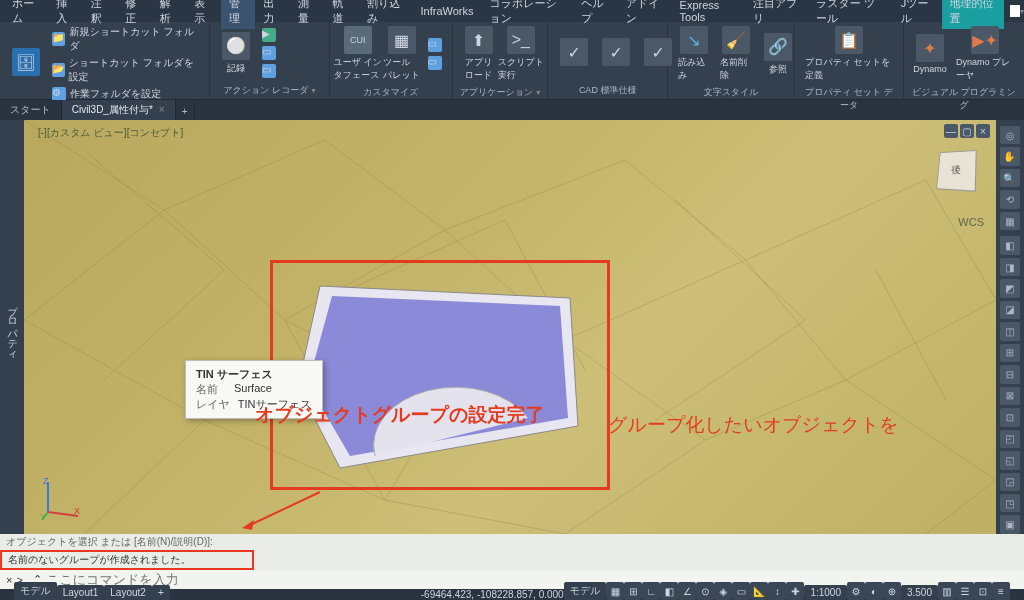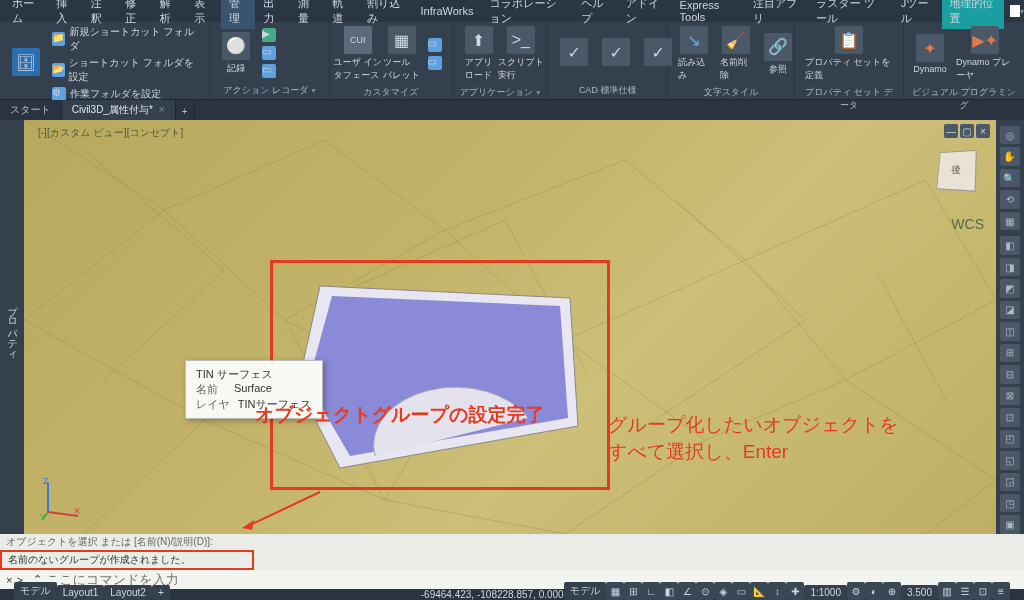--- a/index.html
+++ b/index.html
@@ -22,21 +22,21 @@
 .tab.active{background:#35404f;color:#e3e8ef}
 .tab .x{margin-left:6px;color:#888}
 .viewport{position:relative;height:414px;background:linear-gradient(135deg,#b8a85e 0%,#c4b46a 40%,#cdbf78 60%,#beae64 100%)}
 .viewlabel{position:absolute;top:6px;left:38px;color:#4a5a3a;font-size:10px}
 .propbar{position:absolute;left:0;top:0;bottom:0;width:24px;background:#35404f;display:flex;align-items:center;justify-content:center}
 .propbar span{writing-mode:vertical-rl;font-size:10px;color:#cfd6df}
 .wincontrols{position:absolute;top:4px;right:34px;display:flex;gap:2px}
 .wincontrols .wc{width:14px;height:14px;background:#4a5868;border-radius:2px;font-size:10px;display:flex;align-items:center;justify-content:center;cursor:pointer}
 .navcube{position:absolute;top:30px;right:40px;width:56px;height:56px}
 .cube{width:40px;height:40px;background:#e8e3d5;border:1px solid #999;margin:auto;display:flex;align-items:center;justify-content:center;font-size:10px;color:#555;transform:perspective(100px) rotateY(-18deg) rotateX(12deg)}
-.wcs{position:absolute;top:96px;right:40px;font-size:14px;color:#586a4a}
+.wcs{position:absolute;top:96px;right:40px;font-size:11px;color:#586a4a}
 .righttools{position:absolute;top:0;right:0;bottom:0;width:28px;background:#35404f;display:flex;flex-direction:column;gap:3px;padding-top:6px;align-items:center}
 .righttools .rt{width:20px;height:20px;background:#4a5868;border-radius:2px;cursor:pointer;font-size:10px;display:flex;align-items:center;justify-content:center;color:#aeb7c2}
 .mesh{position:absolute;top:0;left:24px;right:28px;bottom:0;pointer-events:none}
 .mesh svg{width:100%;height:100%}
 .highlight{position:absolute;border:3px solid #e63a1e;left:270px;top:140px;width:340px;height:230px}
 .tooltip{position:absolute;left:185px;top:240px;background:#f8f8f5;border:1px solid #bbb;padding:6px 10px;color:#333;font-size:11px;box-shadow:2px 2px 6px rgba(0,0,0,.3)}
 .tooltip .trow{display:flex;gap:8px;margin-top:0}
 .tooltip .tlab{color:#666;min-width:30px}
 .anno1{position:absolute;left:608px;top:292px;color:#e63a1e;font-size:19px;font-weight:normal;line-height:1.4}
 .anno2{position:absolute;left:255px;top:402px;color:#e63a1e;font-size:19px;font-weight:bold}
@@ -253,34 +253,33 @@
     <svg viewBox="0 0 300 200" width="300" height="200">
       <polygon points="30,10 280,22 288,150 50,192 8,110" fill="#e8e6f0" stroke="#888" stroke-width="1"></polygon>
       <polygon points="42,20 270,30 278,142 60,180 18,108" fill="#8a8ad8"></polygon>
       <path d="M85 180 A82 58 0 0 1 238 142" fill="#e4e2ec" stroke="#aaa"></path>
     </svg>
   </div>
 
   <div class="highlight"></div>
 
   <div class="tooltip">
-    <div style="font-weight:normal">TIN サーフェス</div>
+    <div style="font-weight:bold">TIN サーフェス</div>
     <div class="trow">
         <span class="tlab">名前</span>
         <span>Surface</span>
       </div>
     <div class="trow">
         <span class="tlab">レイヤ</span>
         <span>TINサーフェス</span>
       </div>
   </div>
 
   <div class="anno1">
     <div>グループ化したいオブジェクトを</div>
-      <div>すべて選択し、Enter</div>
   </div>
 
   <svg class="arrow" viewBox="0 0 90 40">
     <line x1="80" y1="2" x2="8" y2="36" stroke="#e63a1e" stroke-width="2"></line>
     <polygon points="2,38 14,30 12,40" fill="#e63a1e"></polygon>
   </svg>
 
   <div class="wincontrols">
     <div class="wc">—</div>
     <div class="wc">▢</div>

